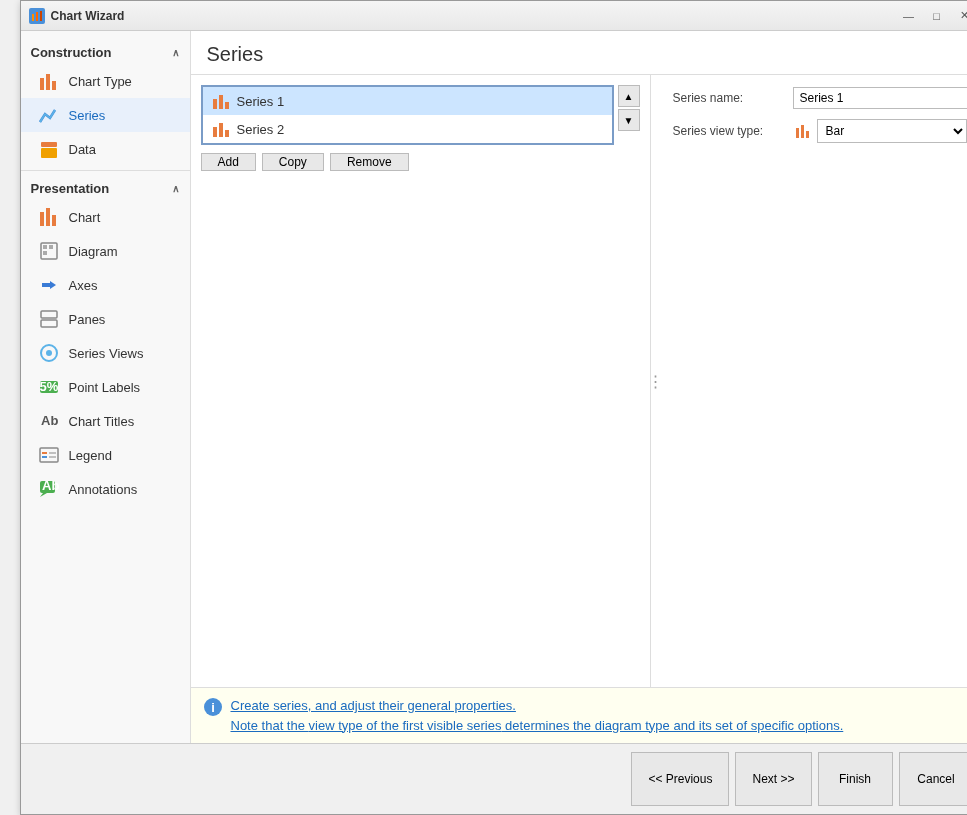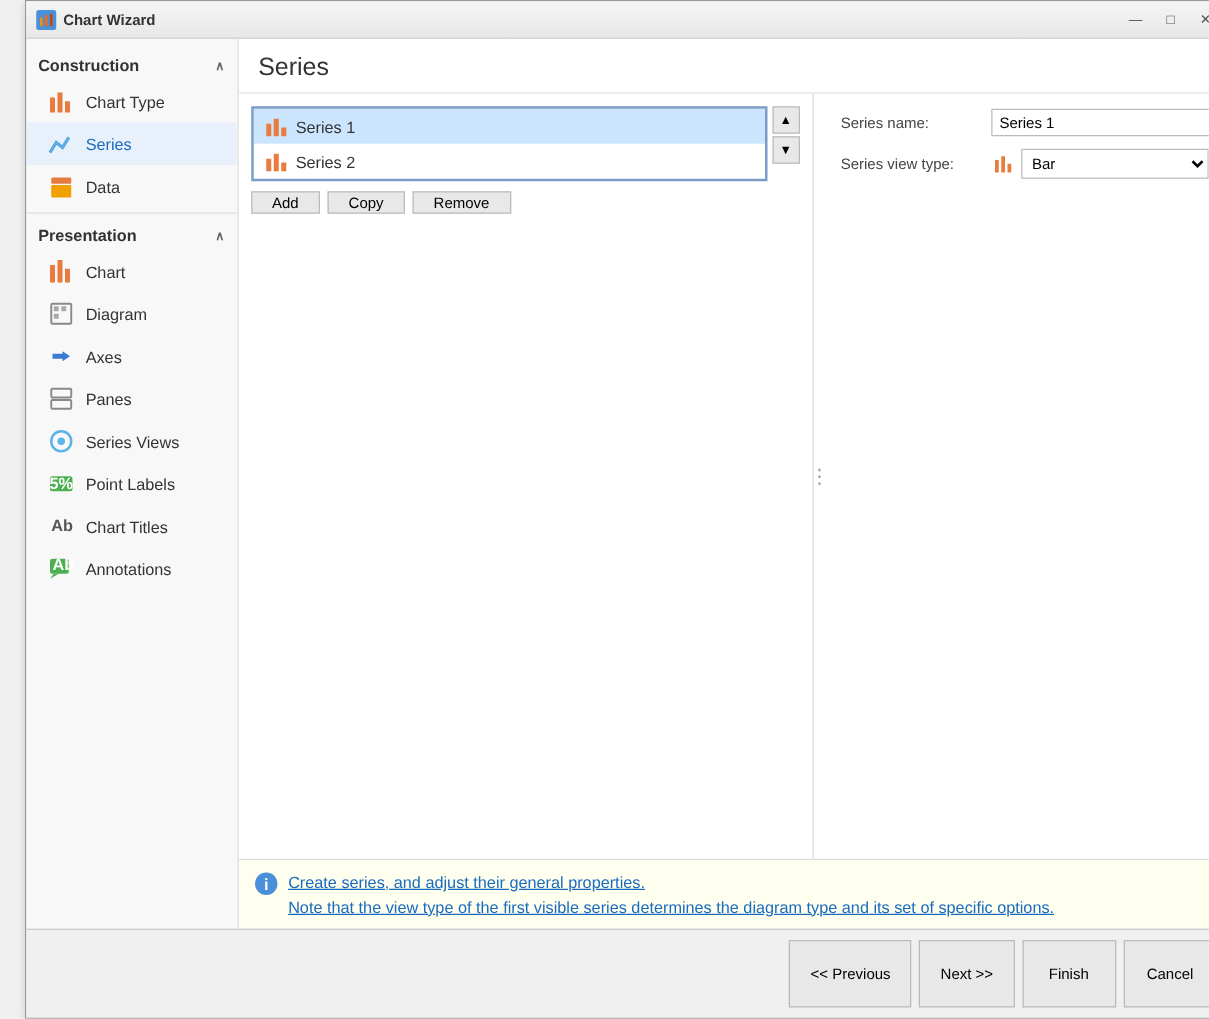--- a/index.html
+++ b/index.html
@@ -177,20 +177,32 @@
         <div class="item-icon">
           <svg width="22" height="22" viewBox="0 0 22 22">
             <text x="3" y="15" font-size="14" fill="#555" font-weight="bold" font-family="serif">Ab</text>
           </svg>
         </div>
         <span>Chart Titles</span>
       </div>
       <div class="sidebar-item">
         <div class="item-icon">
           <svg width="22" height="22" viewBox="0 0 22 22">
+            <rect x="2" y="4" width="18" height="14" rx="1" fill="none" stroke="#888" stroke-width="1.5"></rect>
+            <rect x="4" y="8" width="5" height="2" fill="#e87c3e"></rect>
+            <line x1="11" y1="9" x2="18" y2="9" stroke="#888" stroke-width="1"></line>
+            <rect x="4" y="12" width="5" height="2" fill="#4a90d9"></rect>
+            <line x1="11" y1="13" x2="18" y2="13" stroke="#888" stroke-width="1"></line>
+          </svg>
+        </div>
+        <span>Legend</span>
+      </div>
+      <div class="sidebar-item">
+        <div class="item-icon">
+          <svg width="22" height="22" viewBox="0 0 22 22">
             <rect x="2" y="3" width="15" height="12" rx="2" fill="#4caf50"></rect>
             <polygon points="5,15 2,19 9,15" fill="#4caf50"></polygon>
             <text x="4" y="12" font-size="8" fill="white" font-weight="bold" font-family="serif">Ab</text>
           </svg>
         </div>
         <span>Annotations</span>
       </div>
     </div>
 
     <div class="content-area">

